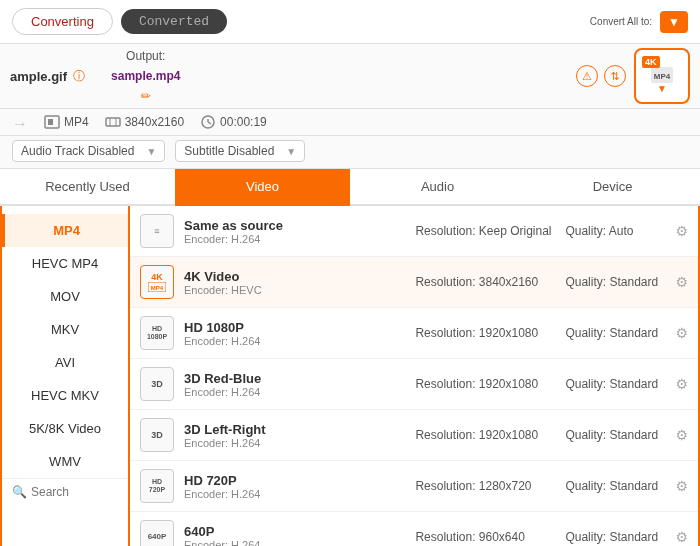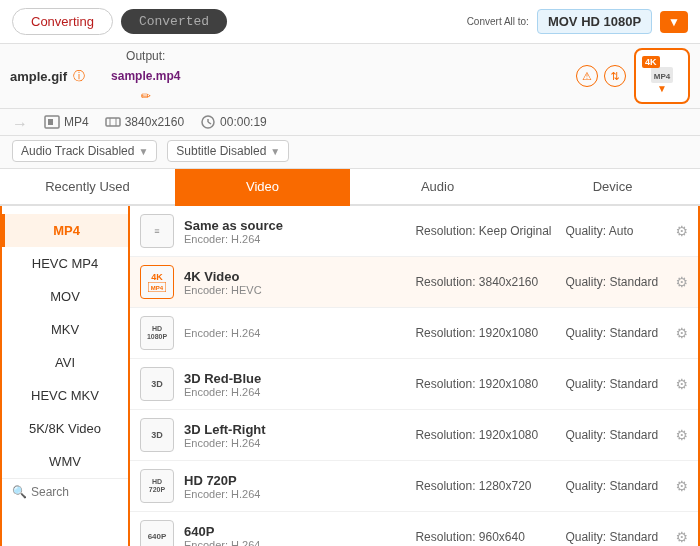--- a/index.html
+++ b/index.html
@@ -173,21 +173,21 @@
     .track-bar {
       background: #fafafa;
       border-bottom: 1px solid #e0e0e0;
       padding: 4px 12px 6px;
       display: flex;
       gap: 10px;
     }
     .track-dropdown {
       display: flex;
       align-items: center;
-      gap: 4px;
+      gap: 12px;
       border: 1px solid #d0d0d0;
       border-radius: 4px;
       padding: 3px 8px;
       background: #fff;
       cursor: pointer;
       font-size: 12px;
       color: #555;
     }
     .track-dropdown .dd-arrow {
       color: #999;
@@ -335,21 +335,20 @@
 </head>
 <body>
 
 <div class="top-bar">
   <div class="top-bar-left">
     <button class="tab-btn active">Converting</button>
     <button class="tab-btn inactive">Converted</button>
   </div>
   <div class="top-bar-right">
     <span class="convert-all-label">Convert All to:</span>
-    <span class="format-badge">MOV HD 1080P</span>
     <span class="dropdown-arrow">▼</span>
   </div>
 </div>
 
 <div style="display:flex; align-items:stretch; background:#fafafa; border-bottom:1px solid #e0e0e0; padding:4px 10px; gap:8px;">
   <div style="display:flex; align-items:center; gap:6px; flex:1;">
     <span class="file-name">ample.gif</span>
     <span class="info-icon">ⓘ</span>
     <div class="output-section">
       <span class="output-label">Output:</span>
@@ -473,20 +472,21 @@
       <span class="format-quality">Quality: Standard</span>
       <span class="format-settings">⚙</span>
     </div>
 
     <div class="format-item">
       <div class="format-icon">
         <span style="font-size:7px; font-weight:bold;">HD</span>
         <span style="font-size:7px;">1080P</span>
       </div>
       <div class="format-details">
+        <div class="format-name">HD 1080P</div>
         <div class="format-encoder">Encoder: H.264</div>
       </div>
       <span class="format-resolution">Resolution: 1920x1080</span>
       <span class="format-quality">Quality: Standard</span>
       <span class="format-settings">⚙</span>
     </div>
 
     <div class="format-item">
       <div class="format-icon">
         <span style="font-size:9px; font-weight:bold; color:#555;">3D</span>

